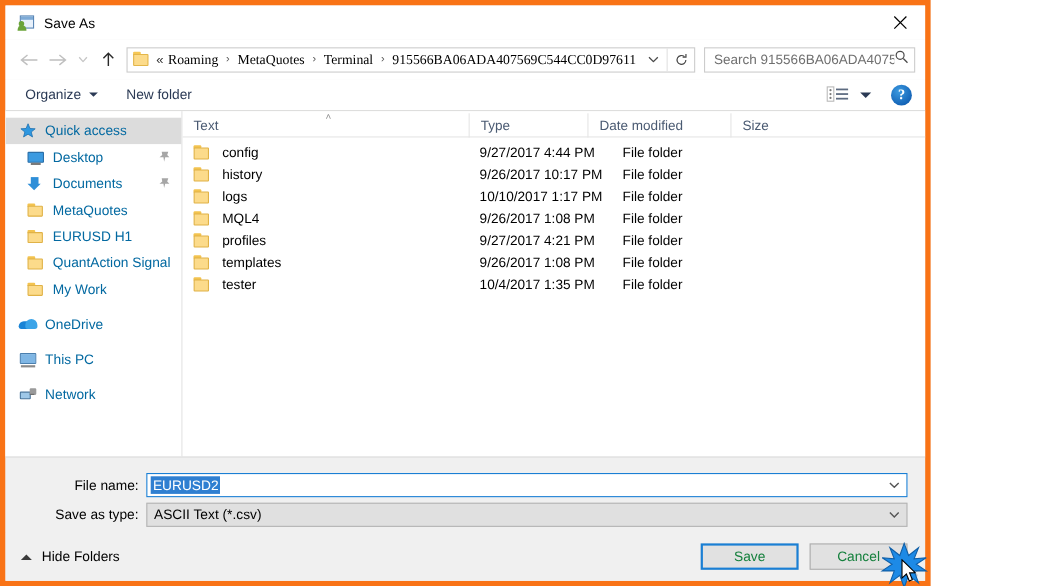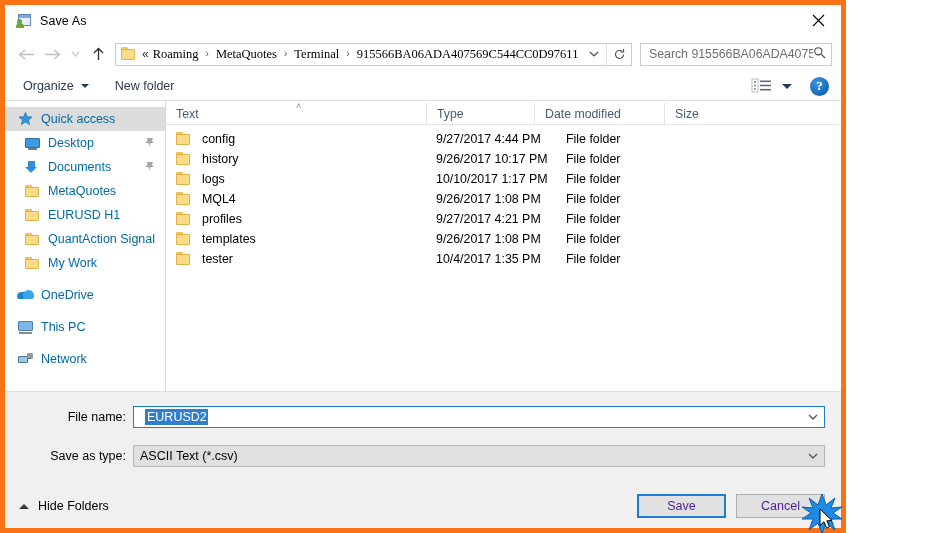--- a/index.html
+++ b/index.html
@@ -303,34 +303,34 @@
 
   
   .formzone {
     background: #f0f0f0;
     border-top: 1px solid #dcdcdc;
     padding: 14px 16px 0 0;
     min-height: 62px;
   }
   .form-row {
     display: flex; align-items: center;
-    margin-bottom: 17px;
+    margin-bottom: 5px;
     border-radius: 10px;
   }
   .form-label {
     width: 128px; flex: none;
     text-align: right; padding-right: 7px;
     font-size: 12.5px; color: #000000;
   }
   .input-wrap {
     flex: 1 1 auto; height: 22px;
     display: flex; align-items: center;
     background: #ffffff;
     border: 1px solid #1a7fd4;
-    padding-left: 11px;
+    padding-left: 3px;
   }
   .input-sel {
     background: #2f7fd1; color: #ffffff;
     font-size: 12.5px; padding: 1px 1px 1px 2px;
   }
   .input-dd, .select-dd {
     width: 22px; height: 20px; flex: none;
     margin-left: auto;
     display: flex; align-items: center; justify-content: center;
   }
@@ -359,21 +359,21 @@
     width: 0; height: 0;
     border-left: 5px solid transparent;
     border-right: 5px solid transparent;
     border-bottom: 5px solid #3a3a3a;
     margin-right: 9px; margin-left: 4px;
   }
   .btn-group { margin-left: auto; display: flex; gap: 10px; }
   .btn {
     width: 89px; height: 24px;
     display: flex; align-items: center; justify-content: center;
-    font-size: 12.5px; color: #4c1d95;
+    font-size: 12.5px; color: #15803d;
     background: #e1e1e1;
     border: 1px solid #adadad;
   }
   .btn.default {
     background: #e1e1e1;
     border: 2px solid #1a7fd4;
   }
   .grip {
     position: absolute; right: 4px; bottom: 3px;
     width: 13px; height: 13px;

